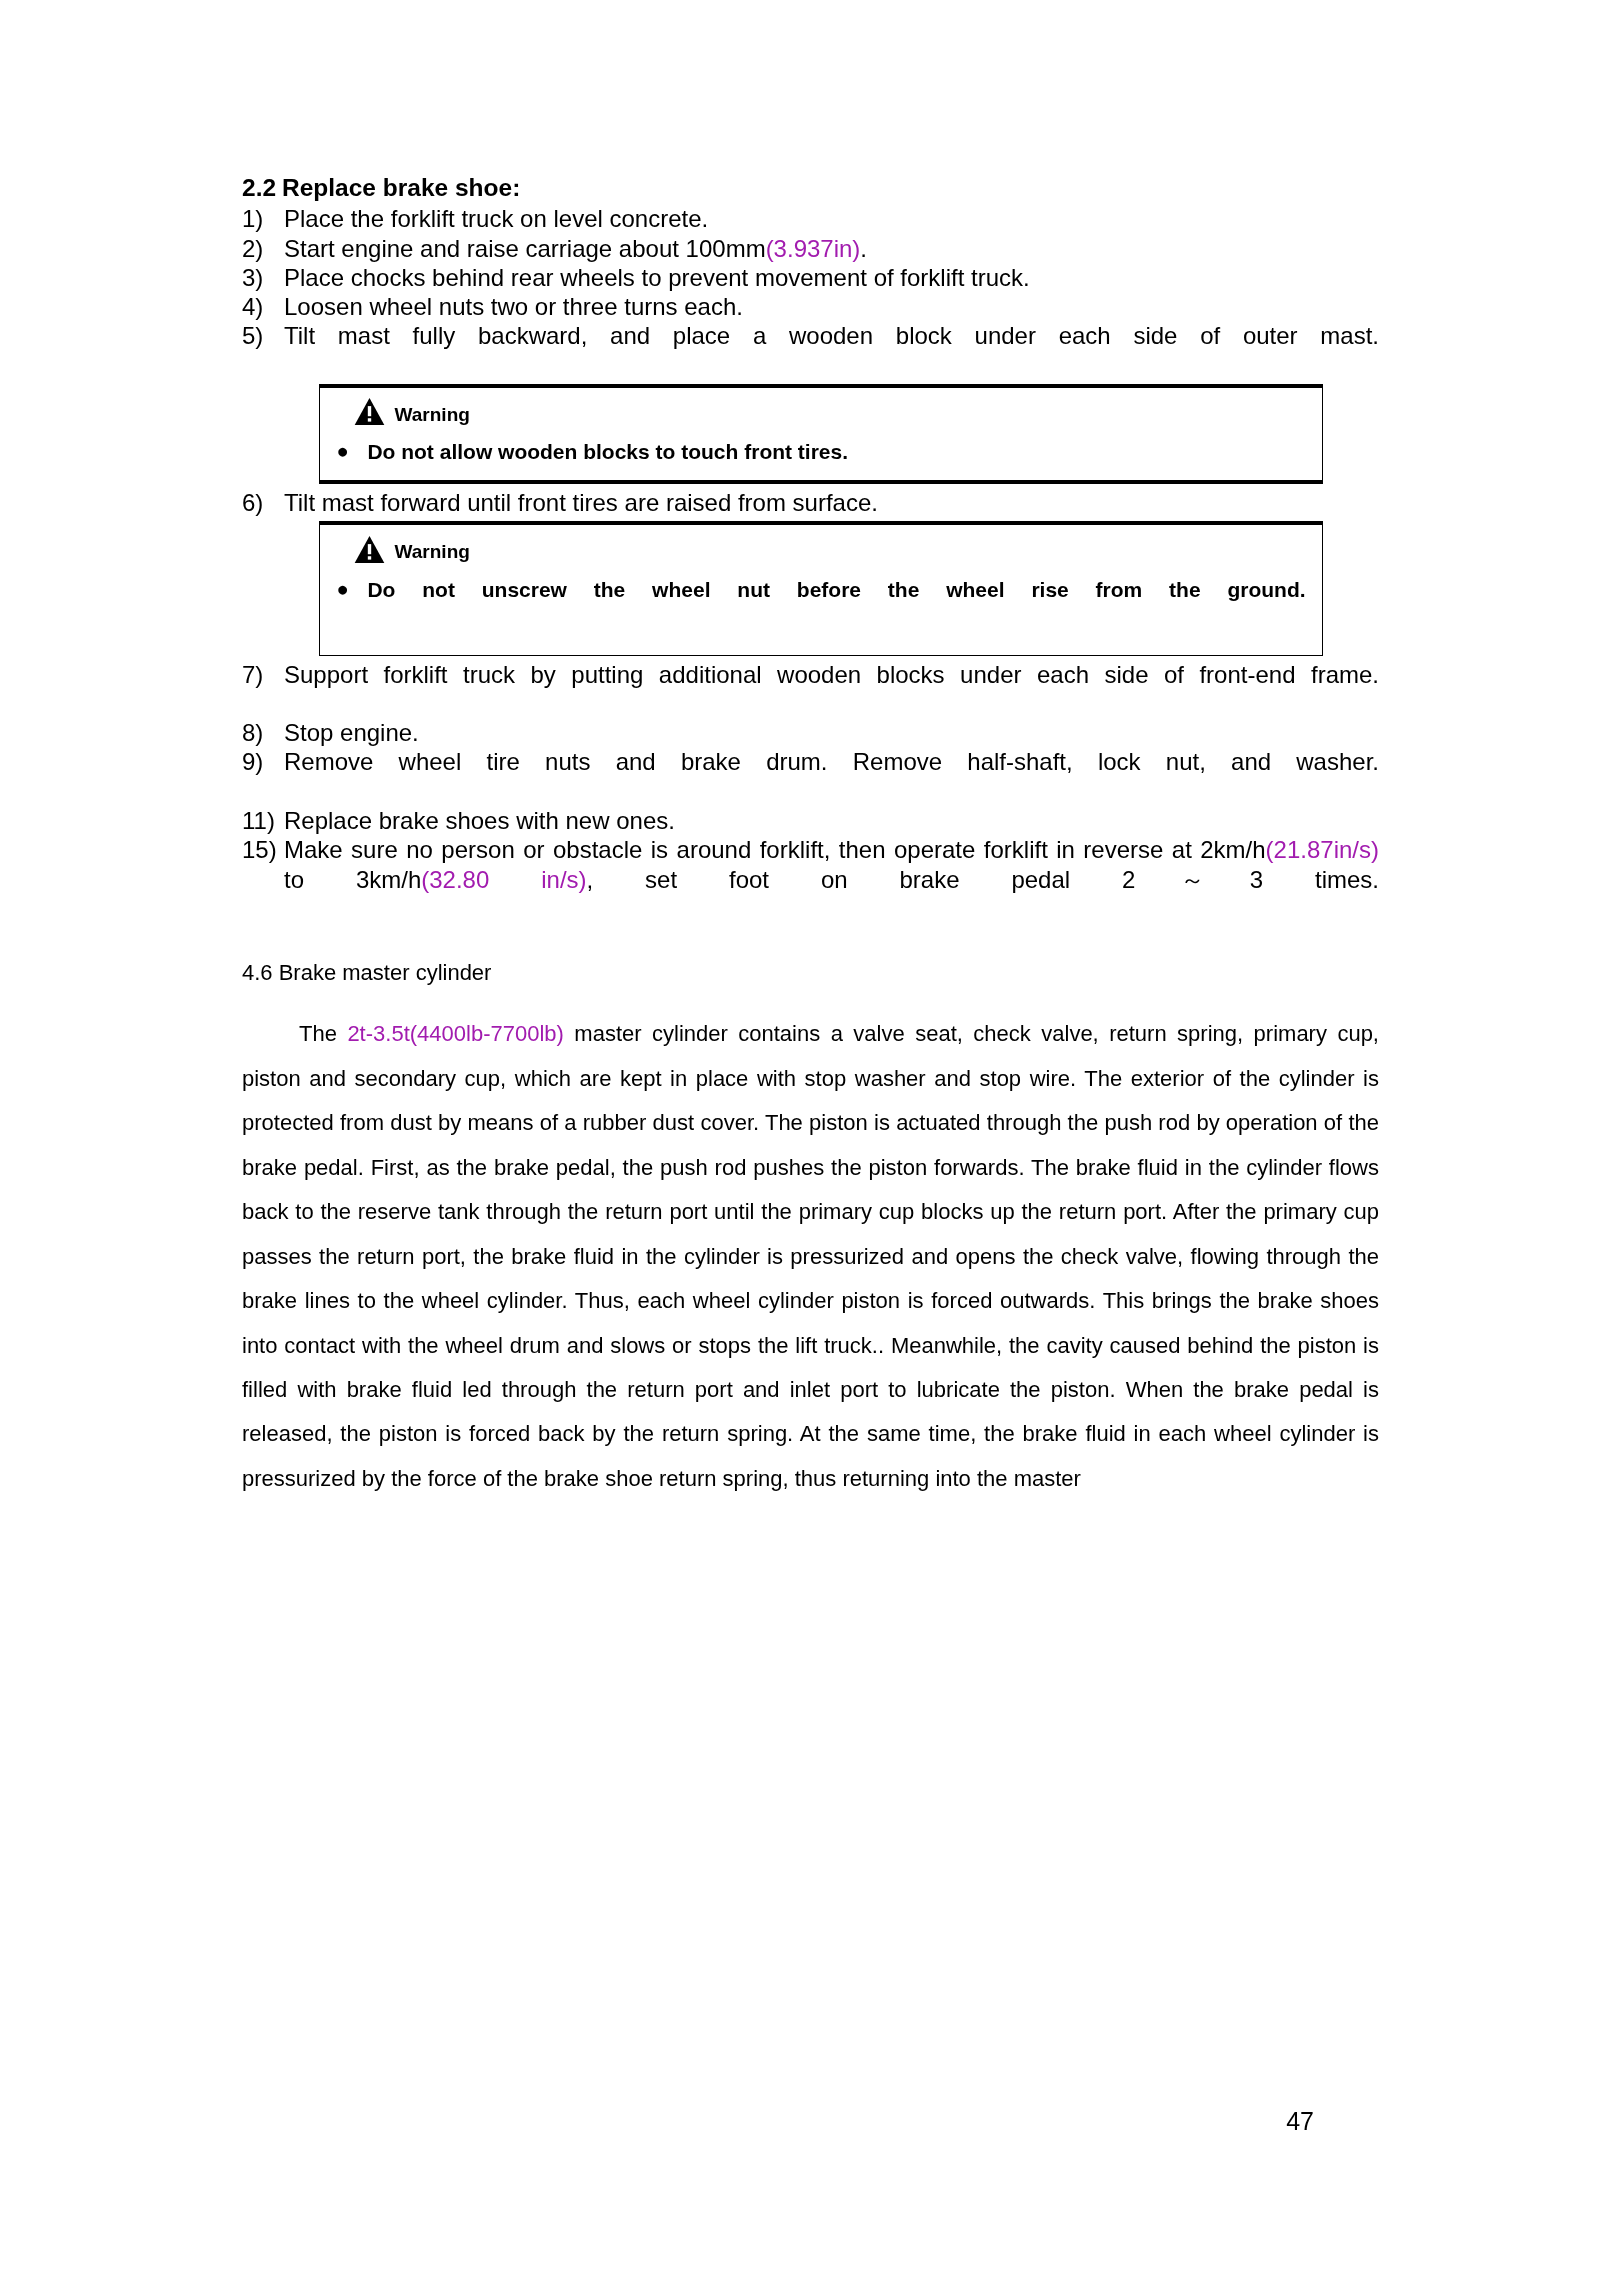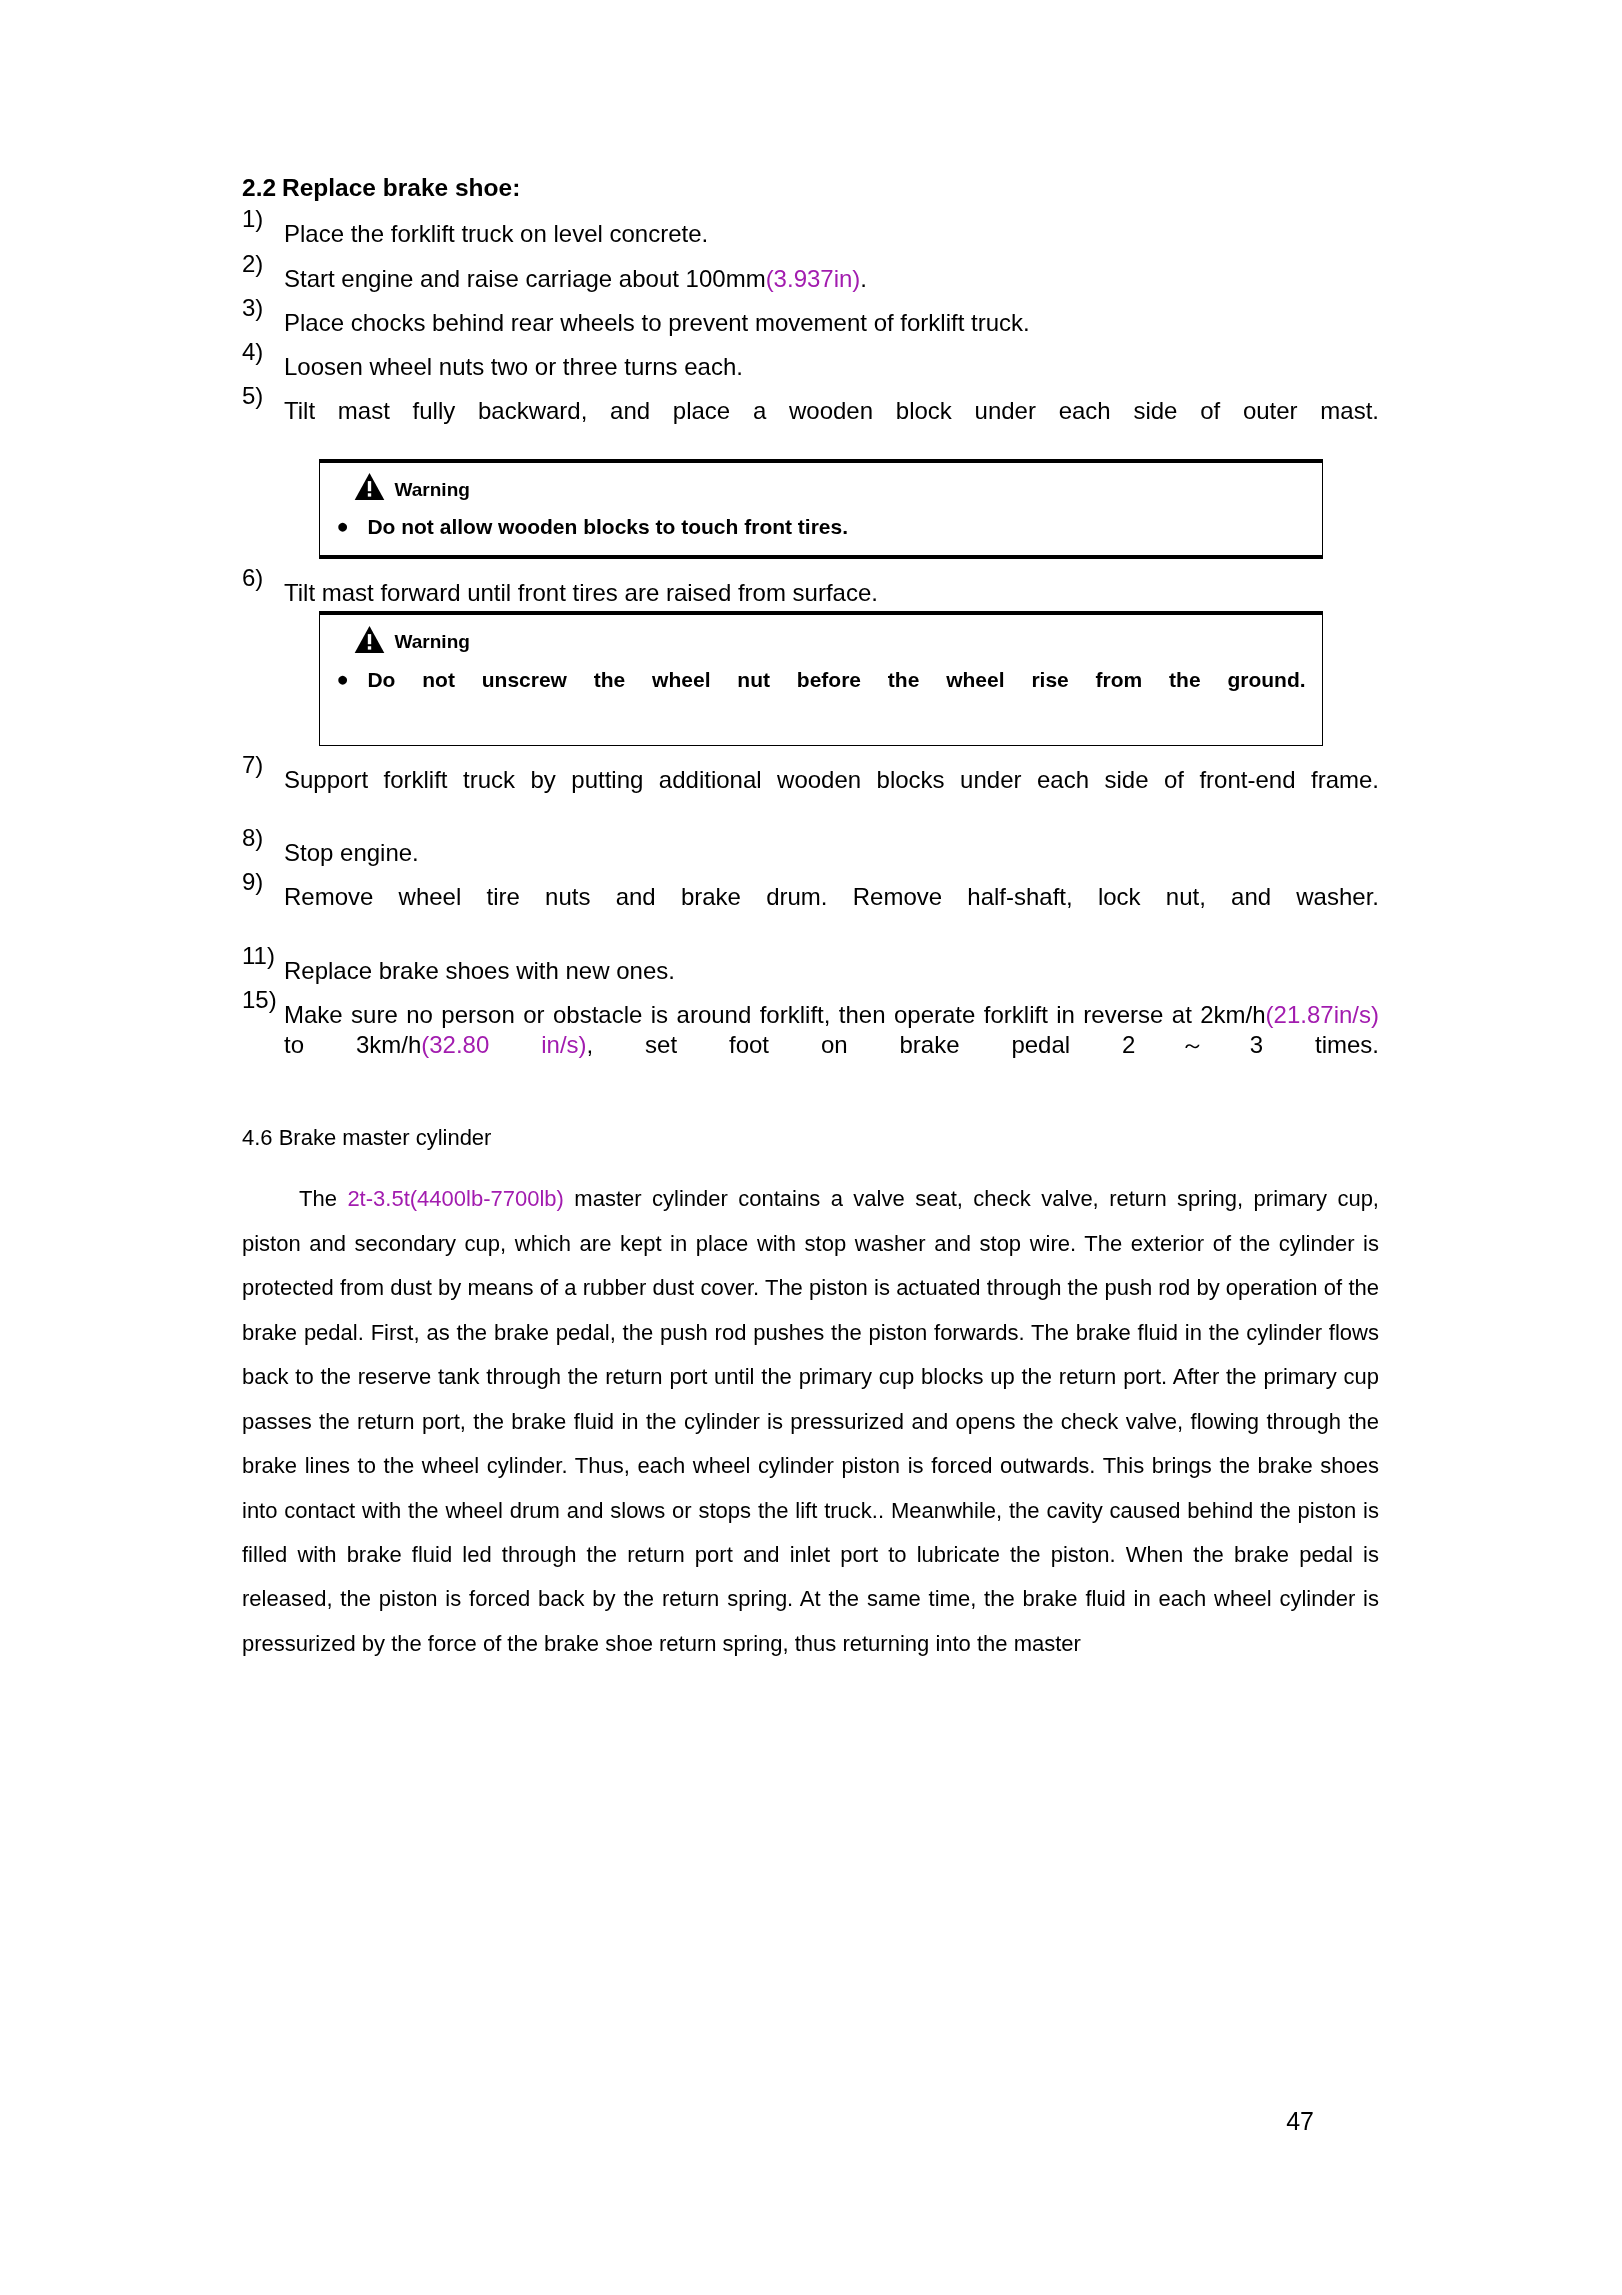--- a/index.html
+++ b/index.html
@@ -51,21 +51,20 @@
     text-align: justify;
     text-justify: inter-word;
   }
   .step .marker {
     flex: 0 0 auto;
     width: 42px;
     white-space: pre;
   }
   .step .body {
     flex: 1 1 auto;
-    margin-top: 15px;
   }
   .step.just .body {
     text-align: justify;
   }
   .step.just .body::after {
     content: "";
     display: inline-block;
     width: 100%;
   }
   .step.wide .marker { width: 42px; }

